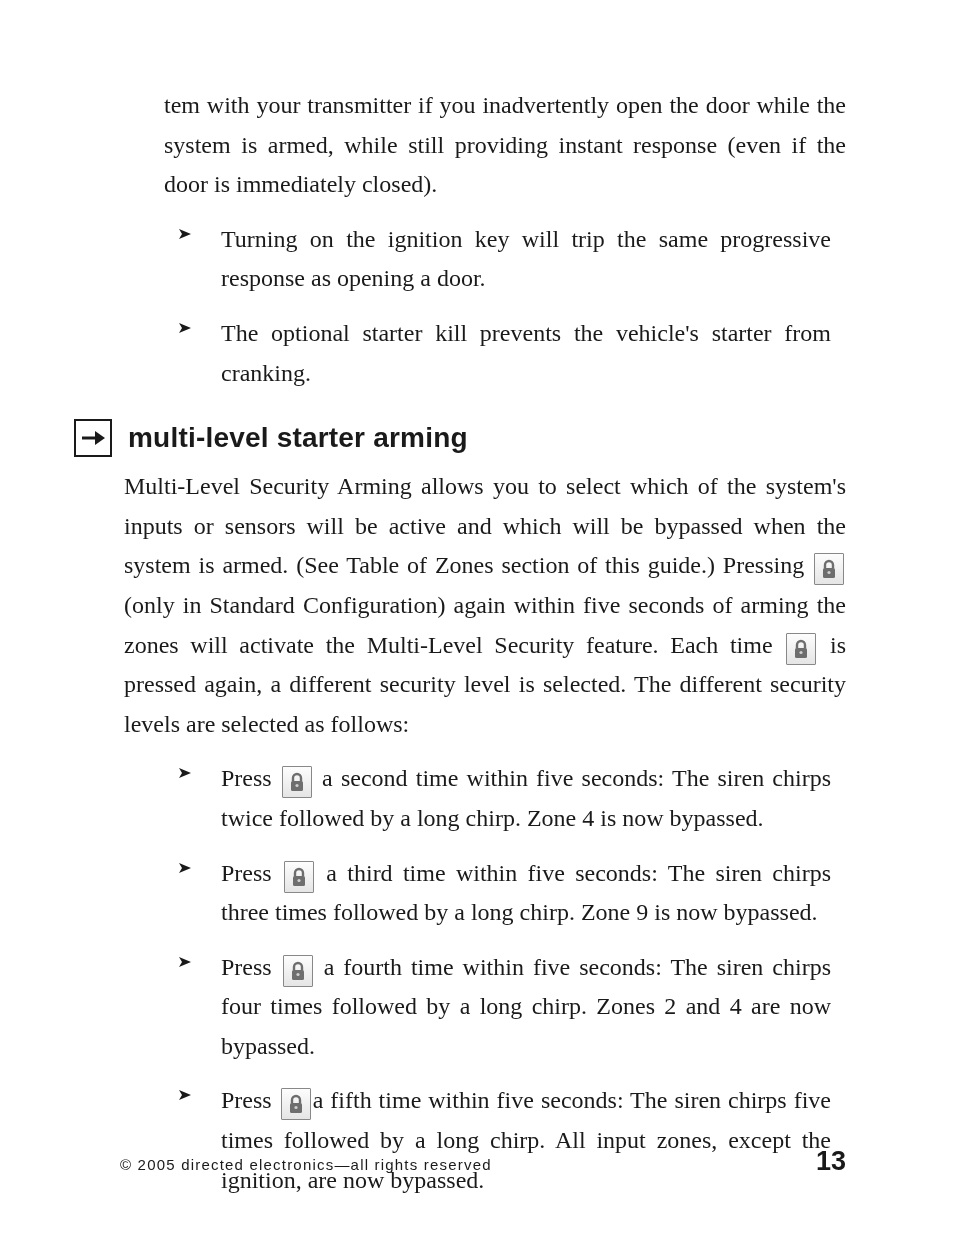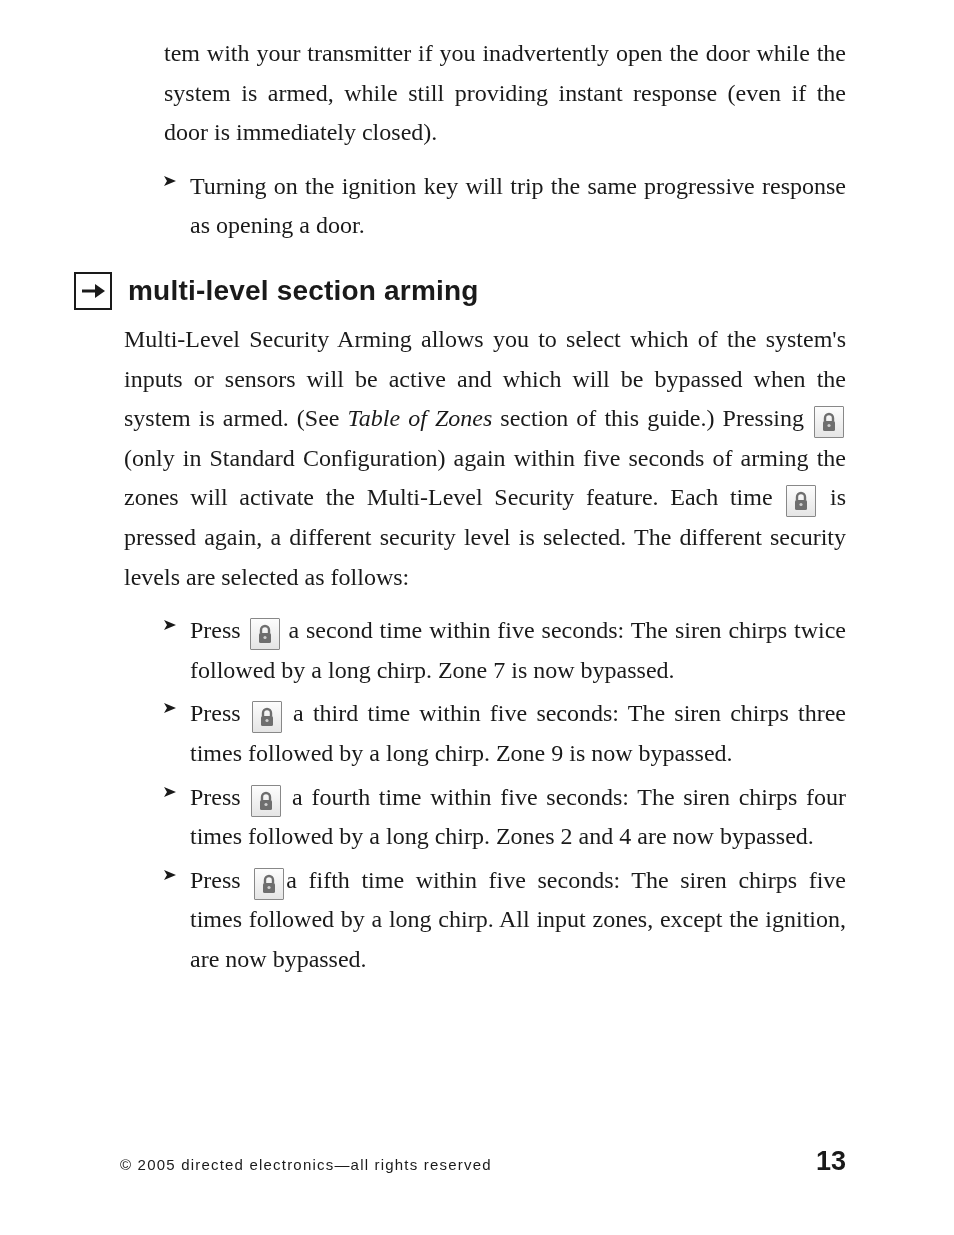--- a/index.html
+++ b/index.html
@@ -6,37 +6,37 @@
     margin: 0;
     padding: 0;
     background: #ffffff;
     color: #1a1a1a;
     font-family: "Adobe Garamond Pro", Garamond, "Times New Roman", serif;
   }
   .page {
     box-sizing: border-box;
     width: 954px;
     height: 1235px;
-    padding: 34px 108px 40px 120px;
+    padding: 86px 108px 40px 120px;
     position: relative;
   }
   .body-text {
     font-size: 24px;
     line-height: 1.65;
     text-align: justify;
   }
   .bullet-list {
     margin: 0 0 26px 0;
     padding: 0;
     list-style: none;
   }
   .bullet-list li {
     display: flex;
-    gap: 8px;
-    margin: 0;
+    gap: 24px;
+    margin: 15px;
   }
   .bullet-list li + li {
     margin-top: 4px;
   }
   .bullet-marker {
     flex: 0 0 auto;
     width: 18px;
     margin-top: 7px;
   }
   .bullet-text {
@@ -81,21 +81,21 @@
     vertical-align: -6px;
     width: 28px;
     height: 30px;
     border: 1px solid #888;
     background: linear-gradient(#fdfdfd, #e5e5e5);
     align-items: center;
     justify-content: center;
     border-radius: 1px;
     margin: 0 2px;
   }
-  .italic { font-style: italic; }
+  .italic { }
   .footer {
     position: absolute;
     left: 120px;
     right: 108px;
     bottom: 58px;
     display: flex;
     justify-content: space-between;
     align-items: baseline;
   }
   .footer-left {
@@ -125,31 +125,39 @@
   </div>
 
   <ul class="bullet-list indent-left">
     <li>
       <span class="bullet-marker">
         <svg width="18" height="14" viewBox="0 0 18 14">
             <polygon points="0,2 12,7 0,12 3,7" fill="#1a1a1a"></polygon>
           </svg>
       </span>
       <span class="bullet-text">Turning on the ignition key will trip the same progressive response as opening a door.</span>
+    </li>
+    <li>
+      <span class="bullet-marker">
+        <svg width="18" height="14" viewBox="0 0 18 14">
+            <polygon points="0,2 12,7 0,12 3,7" fill="#1a1a1a"></polygon>
+          </svg>
+      </span>
+      <span class="bullet-text">The optional starter kill prevents the vehicle's starter from cranking.</span>
     </li>
   </ul>
 
   <div class="section-head">
     <span class="arrow-box">
       <svg width="24" height="16" viewBox="0 0 24 16">
         <line x1="1" y1="8" x2="17" y2="8" stroke="#1a1a1a" stroke-width="3"></line>
         <polygon points="14,1 24,8 14,15" fill="#1a1a1a"></polygon>
       </svg>
     </span>
-    <span class="section-title">multi-level section arming</span>
+    <span class="section-title">multi-level starter arming</span>
   </div>
 
   <div class="body-text section-block">
     <p class="para">
       <span>Multi-Level Security Arming allows you to select which of the system's inputs or sensors will be active and which will be bypassed when the system is armed. (See </span><span class="italic">Table of Zones</span><span> section of this guide.) Pressing </span><span class="lock-icon" title="lock button">
         <svg width="16" height="20" viewBox="0 0 16 20">
           <rect x="2" y="9" width="12" height="10" rx="1.5" fill="#6e6e6e"></rect>
           <path d="M4 9 V6 a4 4 0 0 1 8 0 V9" fill="none" stroke="#6e6e6e" stroke-width="2.4"></path>
           <circle cx="8" cy="13.5" r="1.6" fill="#d0d0d0"></circle>
         </svg>
@@ -170,21 +178,21 @@
             <polygon points="0,2 12,7 0,12 3,7" fill="#1a1a1a"></polygon>
           </svg>
       </span>
       <span class="bullet-text">
         <span>Press </span><span class="lock-icon" title="lock button">
           <svg width="16" height="20" viewBox="0 0 16 20">
             <rect x="2" y="9" width="12" height="10" rx="1.5" fill="#6e6e6e"></rect>
             <path d="M4 9 V6 a4 4 0 0 1 8 0 V9" fill="none" stroke="#6e6e6e" stroke-width="2.4"></path>
             <circle cx="8" cy="13.5" r="1.6" fill="#d0d0d0"></circle>
           </svg>
-        </span><span> a second time within five seconds: The siren chirps twice followed by a long chirp. Zone 7 is now bypassed.</span>
+        </span><span> a second time within five seconds: The siren chirps twice followed by a long chirp. Zone 4 is now bypassed.</span>
       </span>
     </li>
     <li>
       <span class="bullet-marker">
         <svg width="18" height="14" viewBox="0 0 18 14">
             <polygon points="0,2 12,7 0,12 3,7" fill="#1a1a1a"></polygon>
           </svg>
       </span>
       <span class="bullet-text">
         <span>Press </span><span class="lock-icon" title="lock button">

